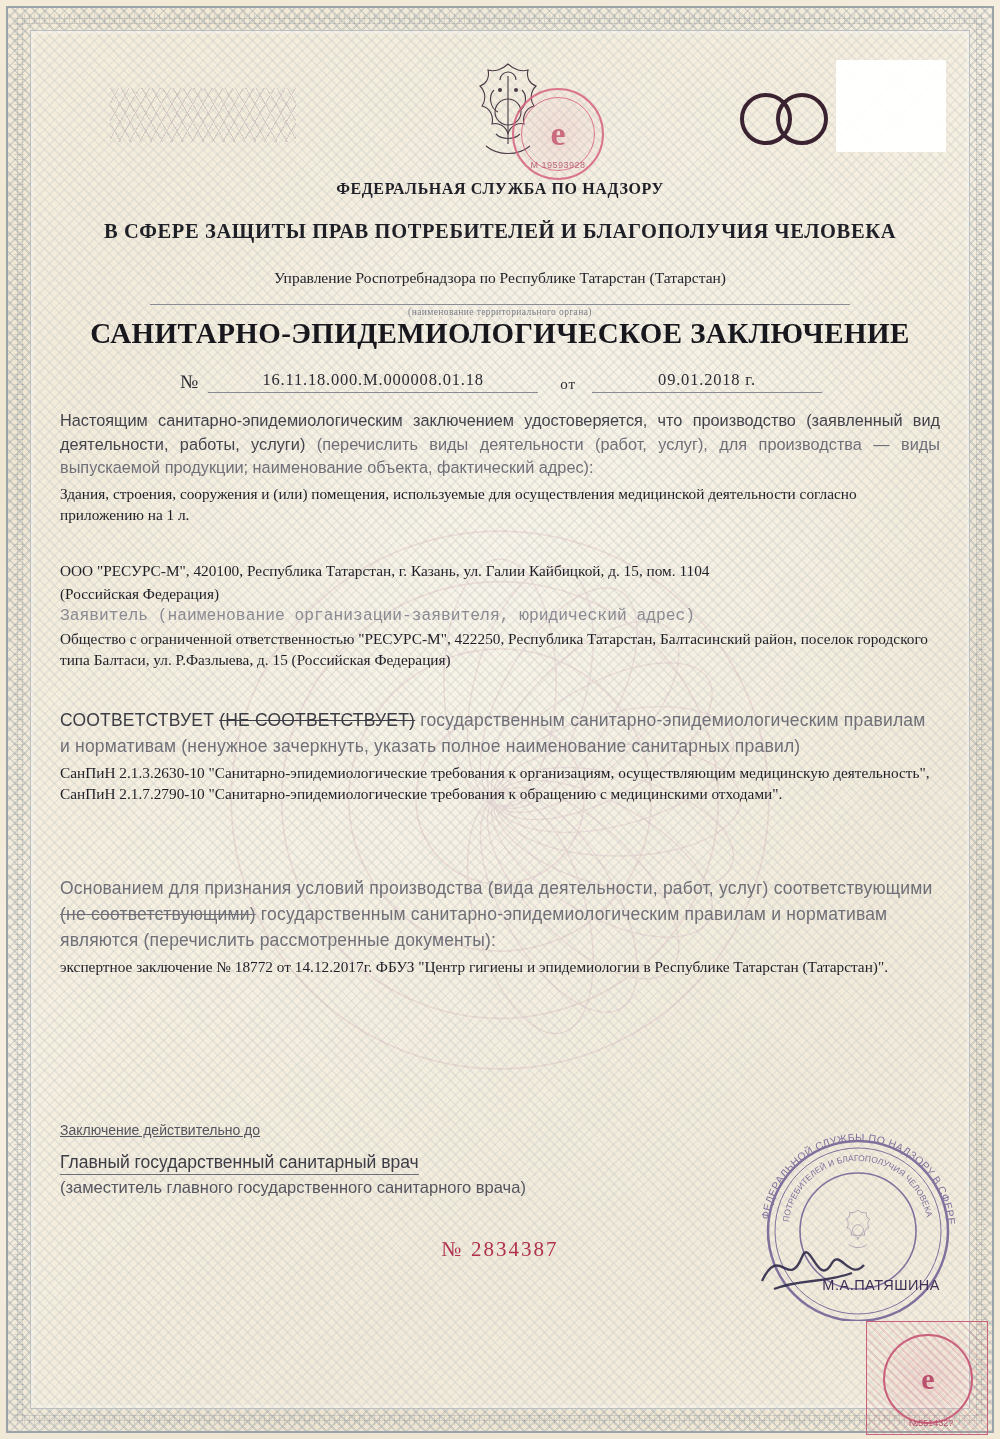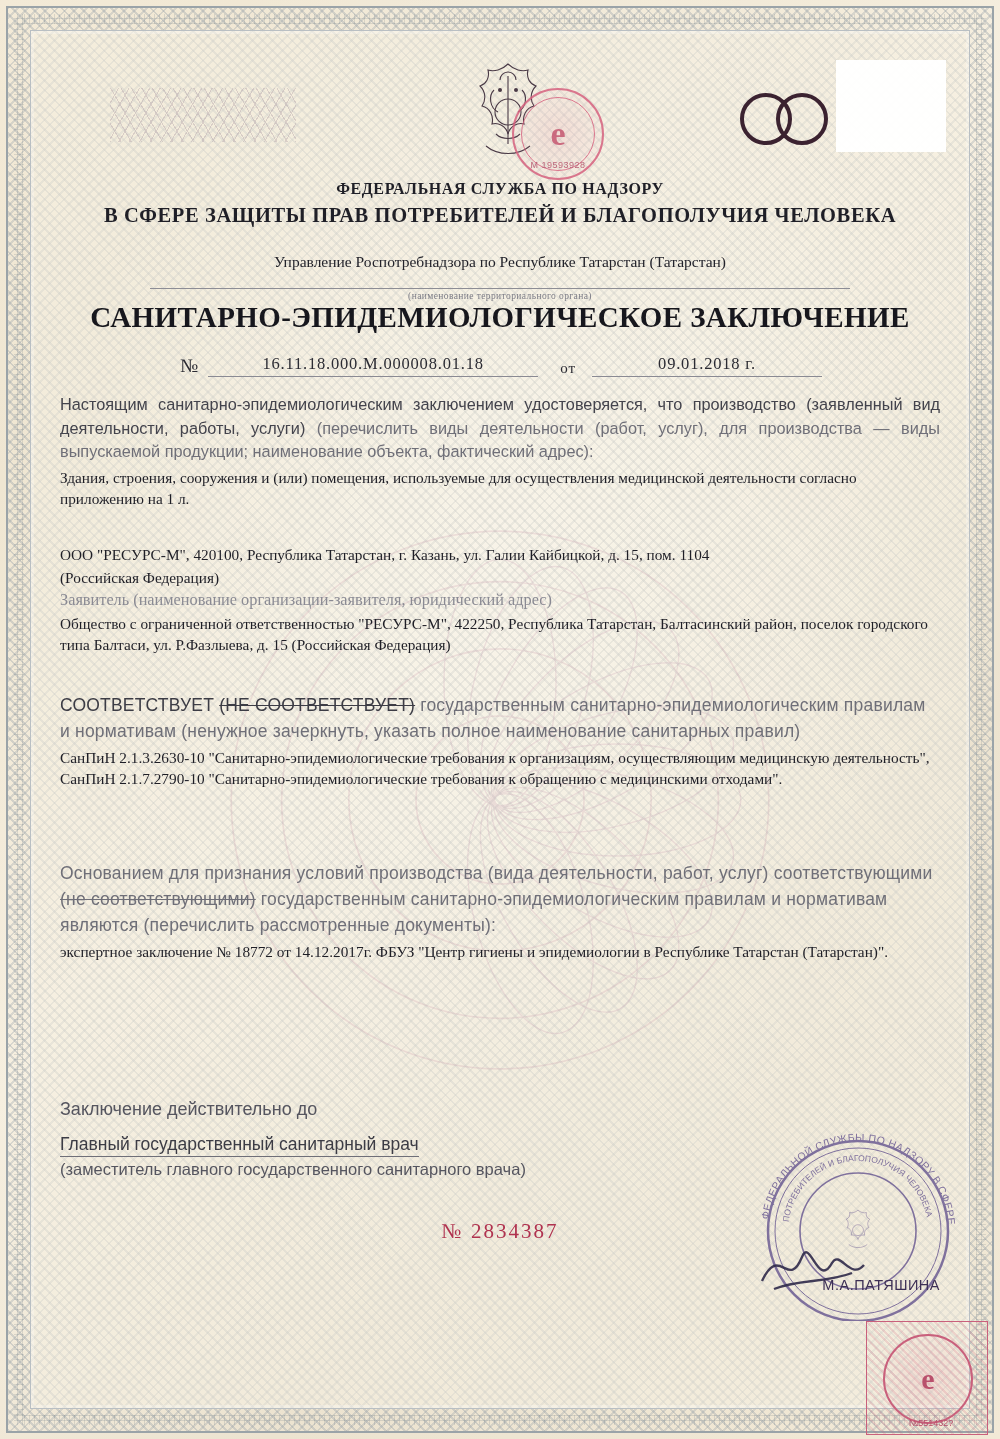--- a/index.html
+++ b/index.html
@@ -149,21 +149,21 @@
 
   
   .org-line1, .org-line2 {
     text-align: center;
     font-family: "Liberation Serif", serif;
     font-weight: bold;
     color: #1f1f27;
     letter-spacing: 0.6px;
   }
   .org-line1 { font-size: 16px; margin-top: 4px; }
-  .org-line2 { font-size: 20.5px; margin-top: 6px; }
+  .org-line2 { font-size: 20.5px; margin-top: 22px; }
   .dept-line {
     text-align: center;
     font-size: 15.5px;
     margin-top: 26px;
     color: #23232b;
   }
   .dept-rule {
     margin: 16px auto 0;
     width: 700px;
     border-bottom: 1px solid #8d8d95;
@@ -237,41 +237,43 @@
     font-family: "Liberation Serif", serif;
     font-size: 15.3px;
     line-height: 1.35;
     color: #1e1e26;
     margin-top: 4px;
   }
   .filled.tight { margin-top: 2px; }
   .gap-sm { height: 22px; }
   .gap-md { height: 34px; }
   .label-gray {
-    font-family: Liberation Serif, serif;
+    font-family: Liberation Mono, monospace;
     font-size: 16.3px;
     color: #8a8a93;
     margin-top: 2px;
   }
   .conform {
     font-family: "Liberation Sans", sans-serif;
     font-size: 17.5px;
     line-height: 1.5;
     color: #6f6f78;
     margin-top: 14px;
     letter-spacing: 0.2px;
   }
   .conform .dark { color: #3c3c45; }
   .strike { text-decoration: line-through; }
 
   
   .valid-line {
     font-family: "Liberation Sans", sans-serif;
-    font-size: 18px;
+    font-size: 14px;
     color: #55555f;
+    margin-top: 8px;
+    text-decoration: underline;
   }
   .chief-line {
     font-family: "Liberation Sans", sans-serif;
     font-size: 17.5px;
     color: #3c3c45;
     border-bottom: 1px solid #6f6f78;
     display: inline-block;
     padding-bottom: 1px;
     margin-top: 14px;
   }

